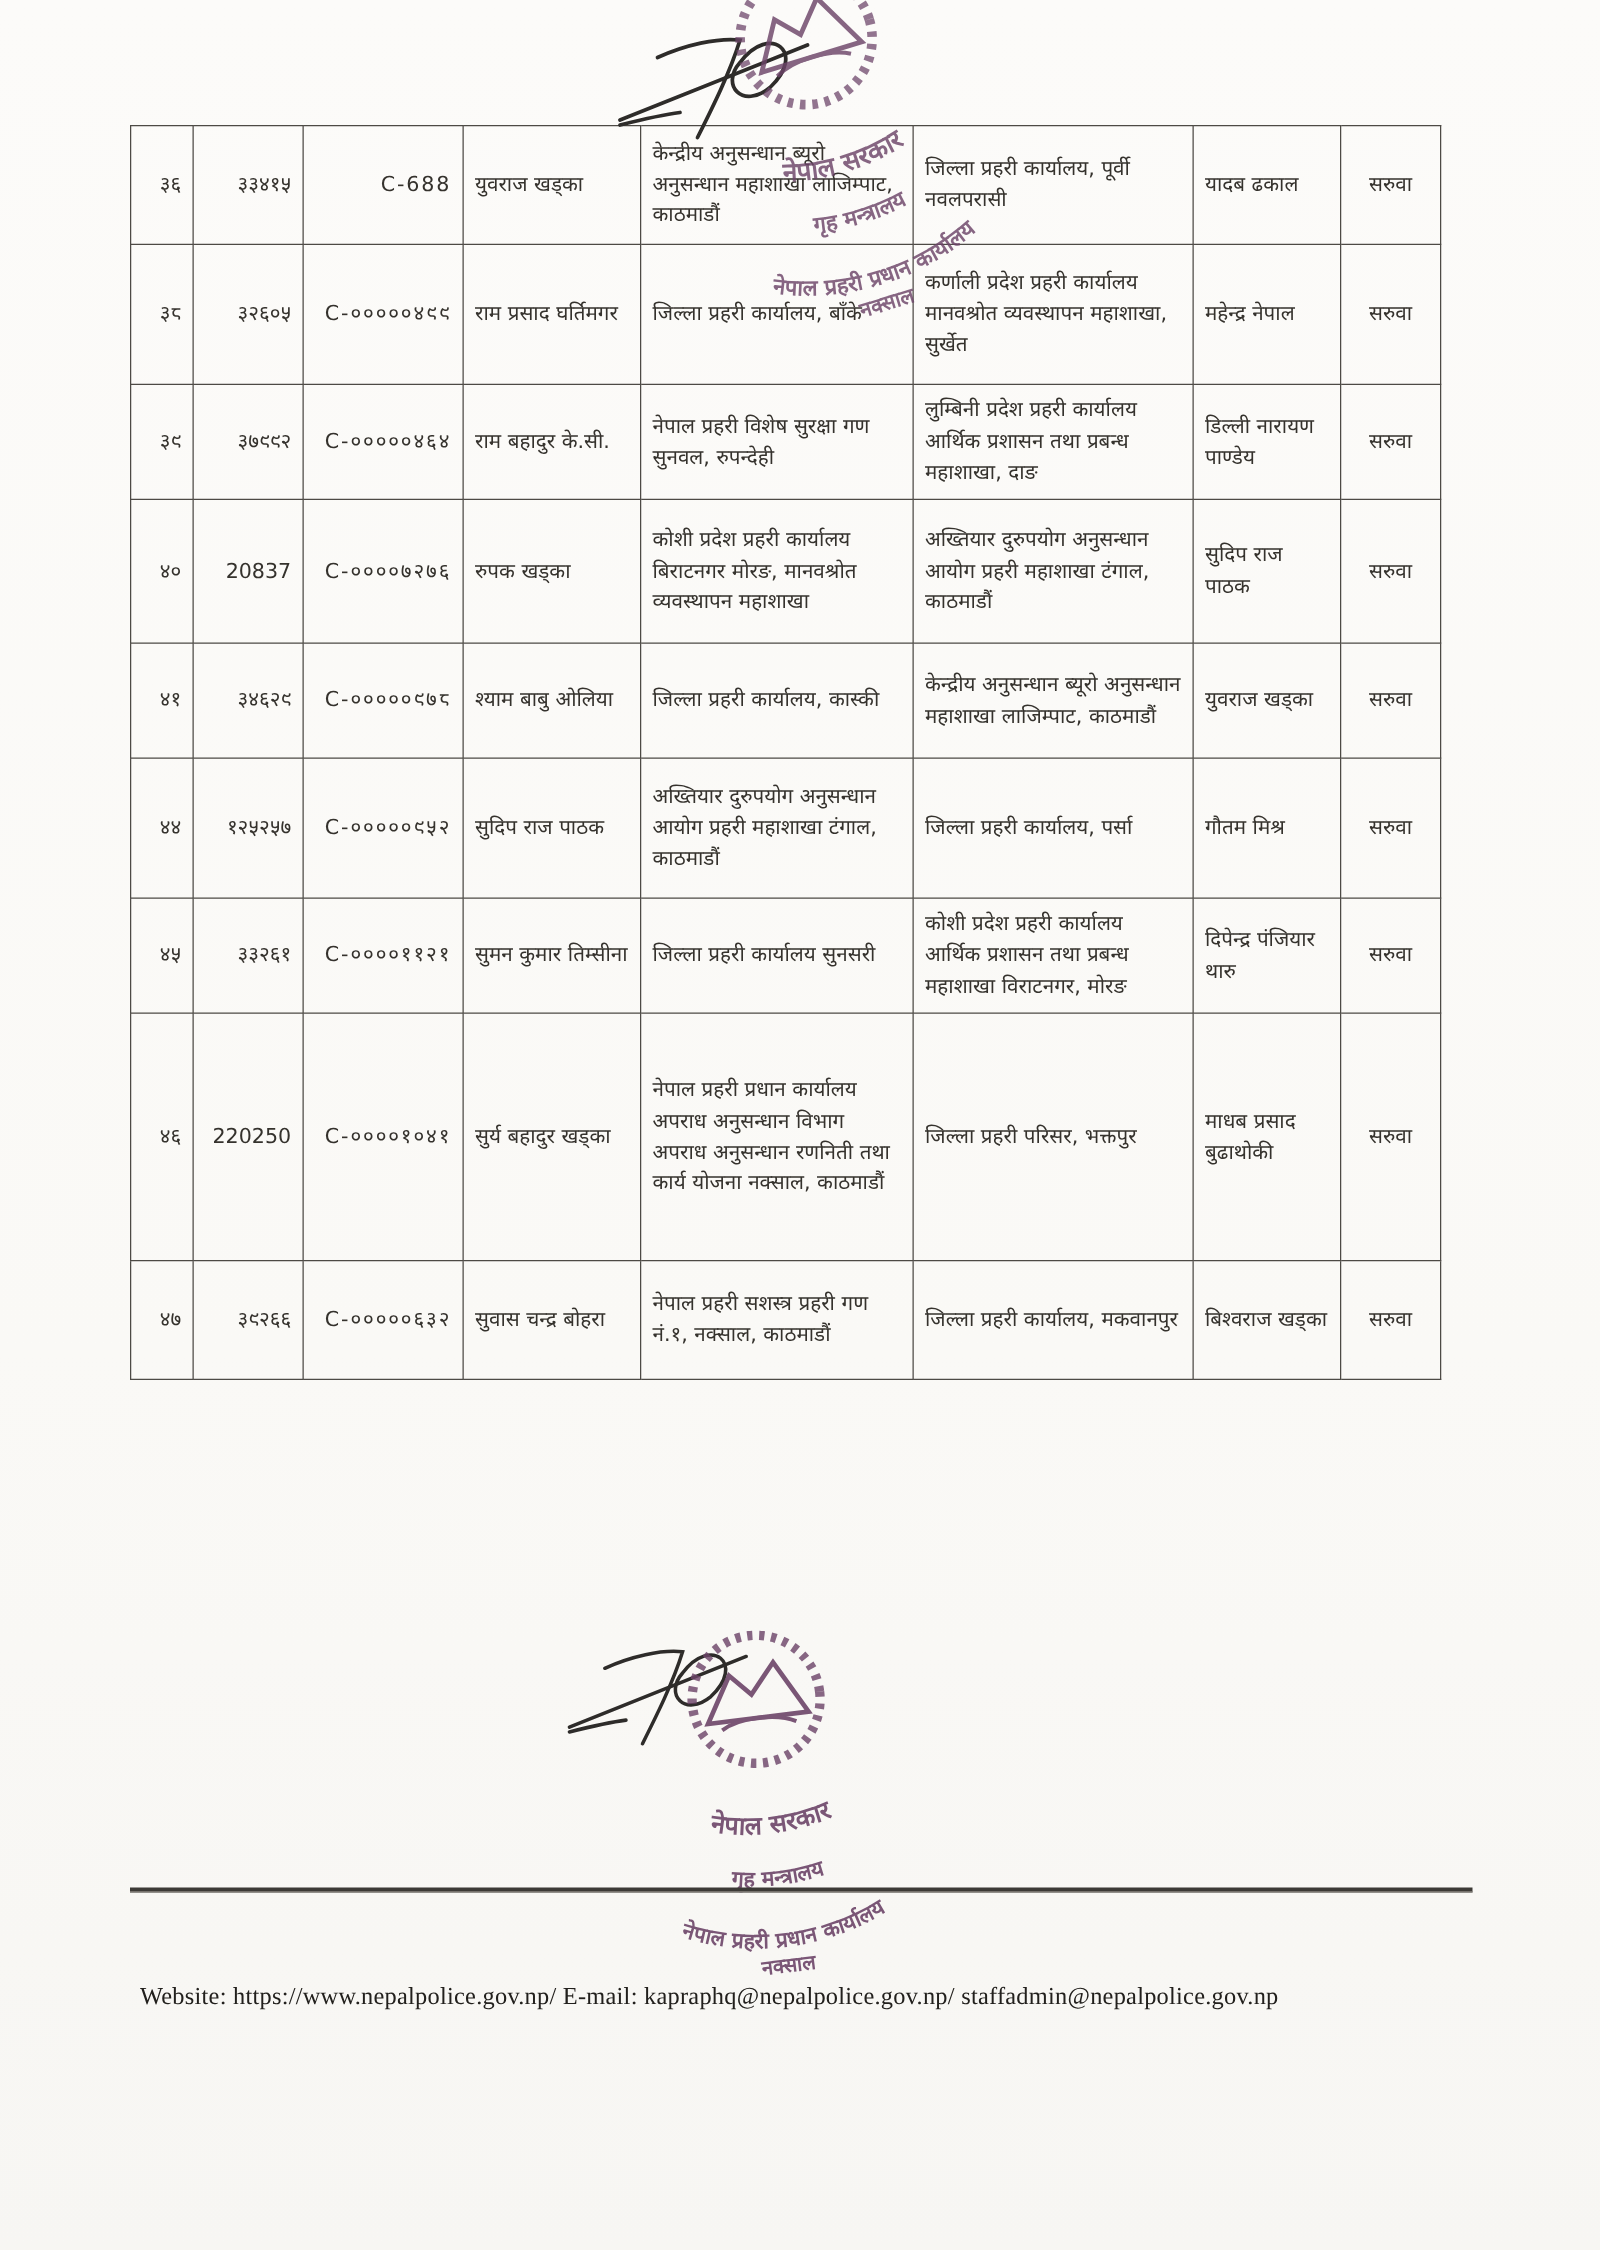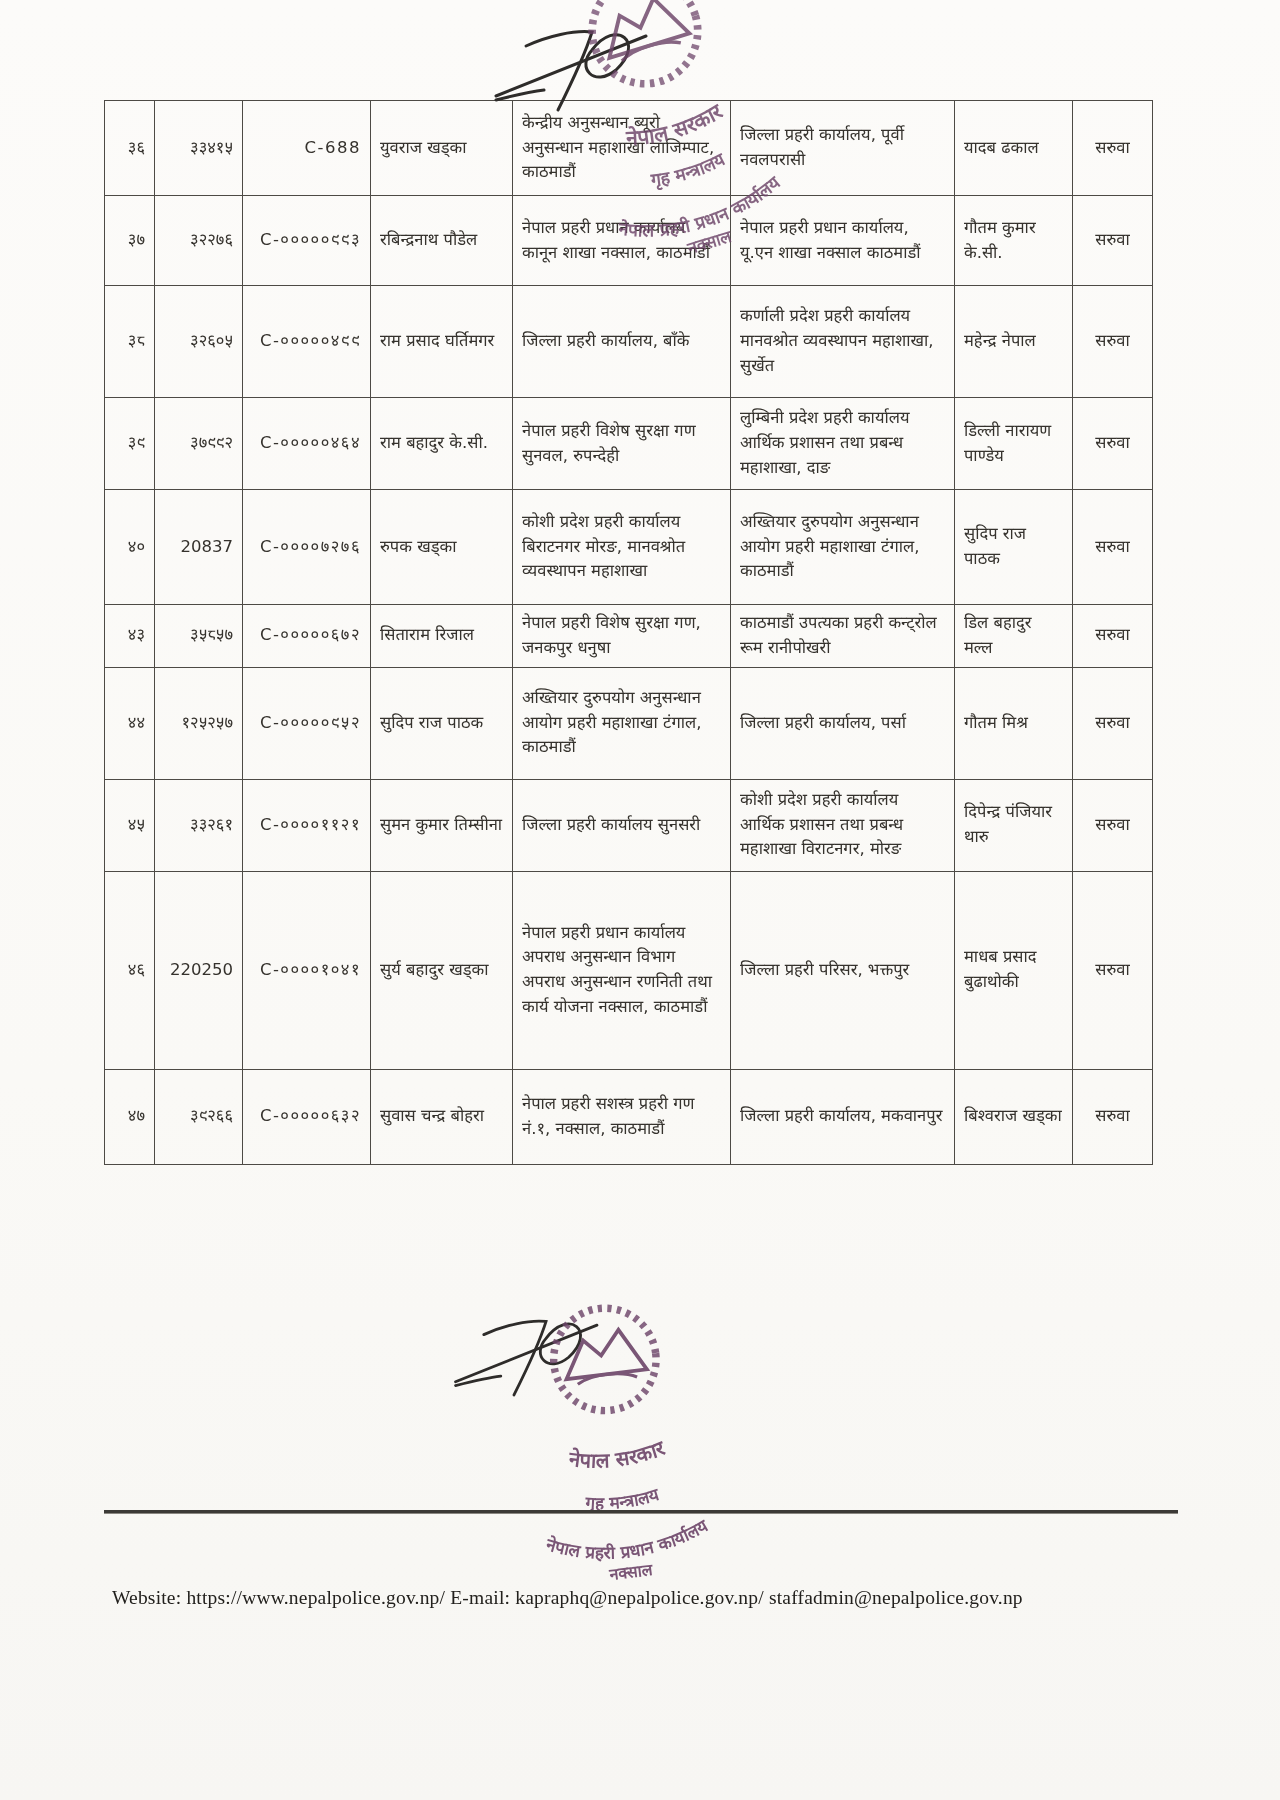--- a/index.html
+++ b/index.html
@@ -70,30 +70,20 @@
       <td class="c-sn">३६</td>
       <td class="c-emp">३३४१५</td>
       <td class="c-code">C-688</td>
       <td class="c-name">युवराज खड्का</td>
       <td class="c-from">केन्द्रीय अनुसन्धान ब्यूरो अनुसन्धान महाशाखा लाजिम्पाट, काठमाडौं</td>
       <td class="c-to">जिल्ला प्रहरी कार्यालय, पूर्वी नवलपरासी</td>
       <td class="c-by">यादब ढकाल</td>
       <td class="c-status">सरुवा</td>
     </tr>
 
-    <tr style="height: 90px;">
-      <td class="c-sn">३७</td>
-      <td class="c-emp">३२२७६</td>
-      <td class="c-code">C-०००००९९३</td>
-      <td class="c-name">रबिन्द्रनाथ पौडेल</td>
-      <td class="c-from">नेपाल प्रहरी प्रधान कार्यालय कानून शाखा नक्साल, काठमाडौं</td>
-      <td class="c-to">नेपाल प्रहरी प्रधान कार्यालय, यू.एन शाखा नक्साल काठमाडौं</td>
-      <td class="c-by">गौतम कुमार के.सी.</td>
-      <td class="c-status">सरुवा</td>
-    </tr>
 
     <tr style="height: 112px;">
       <td class="c-sn">३८</td>
       <td class="c-emp">३२६०५</td>
       <td class="c-code">C-०००००४९९</td>
       <td class="c-name">राम प्रसाद घर्तिमगर</td>
       <td class="c-from">जिल्ला प्रहरी कार्यालय, बाँके</td>
       <td class="c-to">कर्णाली प्रदेश प्रहरी कार्यालय मानवश्रोत व्यवस्थापन महाशाखा, सुर्खेत</td>
       <td class="c-by">महेन्द्र नेपाल</td>
       <td class="c-status">सरुवा</td>
@@ -114,32 +104,32 @@
       <td class="c-sn">४०</td>
       <td class="c-emp">20837</td>
       <td class="c-code">C-००००७२७६</td>
       <td class="c-name">रुपक खड्का</td>
       <td class="c-from">कोशी प्रदेश प्रहरी कार्यालय बिराटनगर मोरङ, मानवश्रोत व्यवस्थापन महाशाखा</td>
       <td class="c-to">अख्तियार दुरुपयोग अनुसन्धान आयोग प्रहरी महाशाखा टंगाल, काठमाडौं</td>
       <td class="c-by">सुदिप राज पाठक</td>
       <td class="c-status">सरुवा</td>
     </tr>
 
-
-
-    <tr style="height: 62px;">
-      <td class="c-sn">४३</td>
-      <td class="c-emp">३५८५७</td>
-      <td class="c-code">C-०००००६७२</td>
-      <td class="c-name">सिताराम रिजाल</td>
-      <td class="c-from">नेपाल प्रहरी विशेष सुरक्षा गण, जनकपुर धनुषा</td>
-      <td class="c-to">काठमाडौं उपत्यका प्रहरी कन्ट्रोल रूम रानीपोखरी</td>
-      <td class="c-by">डिल बहादुर मल्ल</td>
-      <td class="c-status">सरुवा</td>
-    </tr>
+    <tr style="height: 92px;">
+      <td class="c-sn">४१</td>
+      <td class="c-emp">३४६२९</td>
+      <td class="c-code">C-०००००९७८</td>
+      <td class="c-name">श्याम बाबु ओलिया</td>
+      <td class="c-from">जिल्ला प्रहरी कार्यालय, कास्की</td>
+      <td class="c-to">केन्द्रीय अनुसन्धान ब्यूरो अनुसन्धान महाशाखा लाजिम्पाट, काठमाडौं</td>
+      <td class="c-by">युवराज खड्का</td>
+      <td class="c-status">सरुवा</td>
+    </tr>
+
+
 
     <tr style="height: 112px;">
       <td class="c-sn">४४</td>
       <td class="c-emp">१२५२५७</td>
       <td class="c-code">C-०००००९५२</td>
       <td class="c-name">सुदिप राज पाठक</td>
       <td class="c-from">अख्तियार दुरुपयोग अनुसन्धान आयोग प्रहरी महाशाखा टंगाल, काठमाडौं</td>
       <td class="c-to">जिल्ला प्रहरी कार्यालय, पर्सा</td>
       <td class="c-by">गौतम मिश्र</td>
       <td class="c-status">सरुवा</td>

